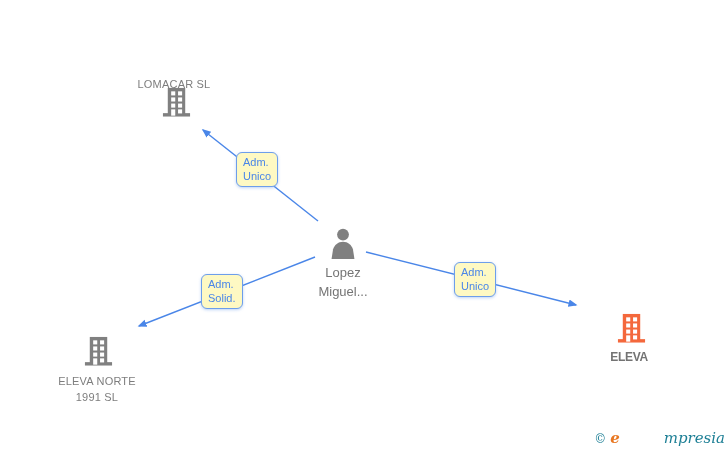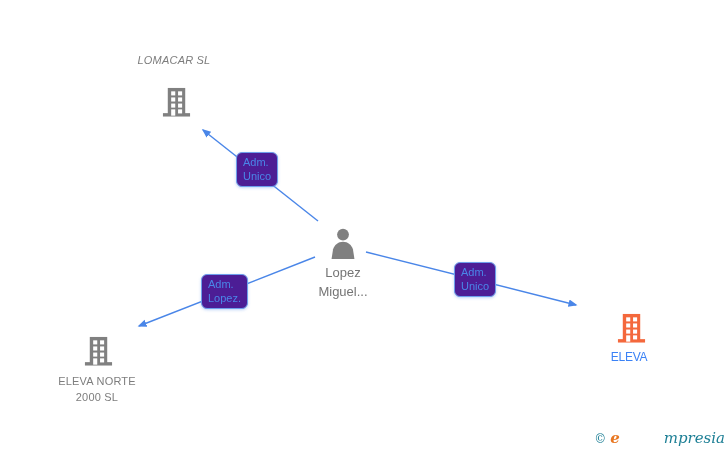--- a/index.html
+++ b/index.html
@@ -39,39 +39,39 @@
     position: absolute;
     width: 140px;
     text-align: center;
     color: #7d7d7d;
     font-size: 11px;
     line-height: 16px;
     letter-spacing: 0.2px;
     white-space: nowrap;
   }
   .company-name.bold {
-    font-weight: 400;
+    font-weight: 700;
     font-size: 12px;
     line-height: 17px;
     letter-spacing: -0.3px;
-    color: #3b82f6;
+    color: #737373;
   }
   .person-name {
     position: absolute;
     left: 283px;
     top: 263px;
     width: 120px;
     text-align: center;
     color: #757575;
     font-size: 13px;
     line-height: 19px;
   }
   .edge-label {
     position: absolute;
-    background: #4c1d95;
+    background: #fef9c3;
     border: 1.5px solid #6d9eeb;
     border-radius: 6px;
     box-shadow: 0 1px 3px rgba(109,158,235,0.45);
     color: #4a86e8;
     font-size: 11px;
     line-height: 13.5px;
     padding: 3px 6px;
     text-align: left;
     white-space: nowrap;
   }
@@ -124,21 +124,21 @@
     <defs>
       <marker id="arrow" markerWidth="10" markerHeight="9" refX="7.5" refY="3.75" orient="auto" markerUnits="userSpaceOnUse">
         <path d="M0,0 L9,3.75 L0,7.5 z" fill="#4a86e8"></path>
       </marker>
     </defs>
     <line class="edge-line" x1="318" y1="221" x2="203" y2="130" marker-end="url(#arrow)"></line>
     <line class="edge-line" x1="315" y1="257" x2="139" y2="326" marker-end="url(#arrow)"></line>
     <line class="edge-line" x1="366" y1="252" x2="576" y2="305" marker-end="url(#arrow)"></line>
   </svg>
 
-  <div class="company-name" style="left:104px; top:52px;font-style:italic;">
+  <div class="company-name" style="left:104px; top:76px;">
     <span>LOMACAR SL</span>
   </div>
   <div class="node" style="left:161px; top:86px;">
     <svg class="node-icon icon-gray" width="31" height="32" viewBox="0 0 32 32">
       <use href="#sym-building"></use>
     </svg>
   </div>
 
   <div class="node" style="left:328px; top:227px;">
     <svg class="node-icon icon-gray" width="30" height="33" viewBox="0 0 32 34">
@@ -150,39 +150,39 @@
     <div>Miguel...</div>
   </div>
 
   <div class="node" style="left:83px; top:335px;">
     <svg class="node-icon icon-gray" width="31" height="32" viewBox="0 0 32 32">
       <use href="#sym-building"></use>
     </svg>
   </div>
   <div class="company-name" style="left:27px; top:373px;">
     <div>ELEVA NORTE</div>
-    <div>2000 SL</div>
+    <div>1991 SL</div>
   </div>
 
   <div class="node" style="left:616px; top:312px;">
     <svg class="node-icon icon-orange" width="31" height="32" viewBox="0 0 32 32">
       <use href="#sym-building"></use>
     </svg>
   </div>
   <div class="company-name bold" style="left:559px; top:349px;">
     <div>ELEVA</div>
   </div>
 
   <div class="edge-label" style="left:236px; top:152px;">
     <div>Adm.</div>
     <div>Unico</div>
   </div>
   <div class="edge-label" style="left:201px; top:274px;">
     <div>Adm.</div>
-    <div>Lopez.</div>
+    <div>Solid.</div>
   </div>
   <div class="edge-label" style="left:454px; top:262px;">
     <div>Adm.</div>
     <div>Unico</div>
   </div>
 
   <div class="watermark">
     <span class="wm-copy">©</span><span class="wm-first">e</span><span class="wm-rest">mpresia</span>
   </div>
 

